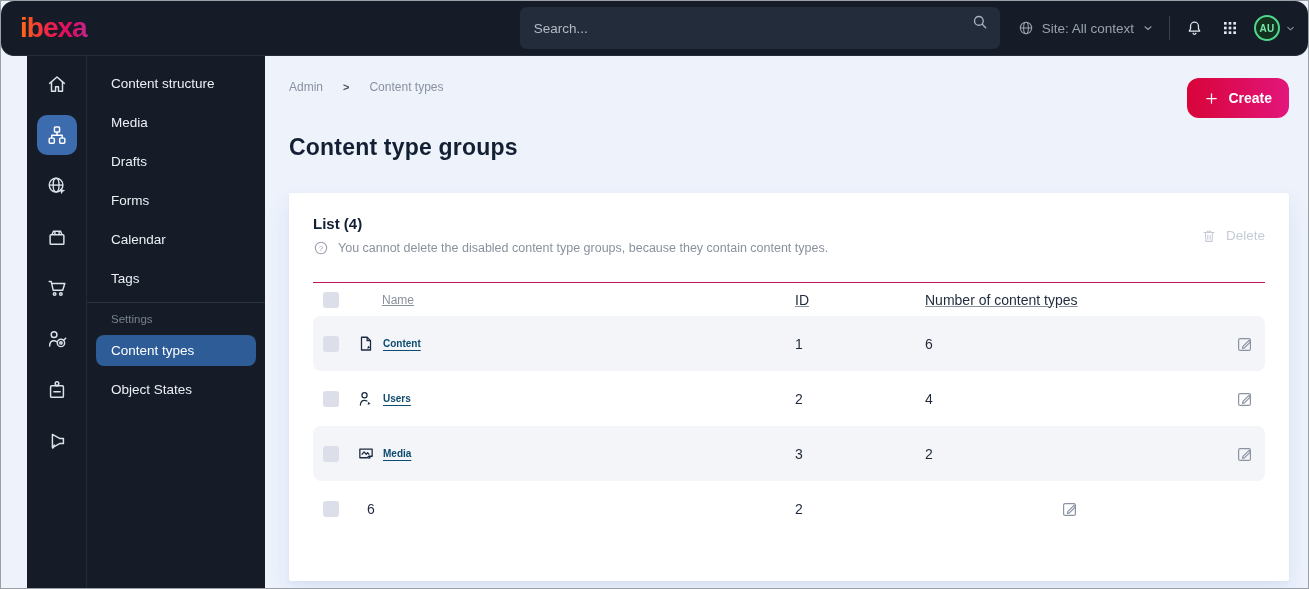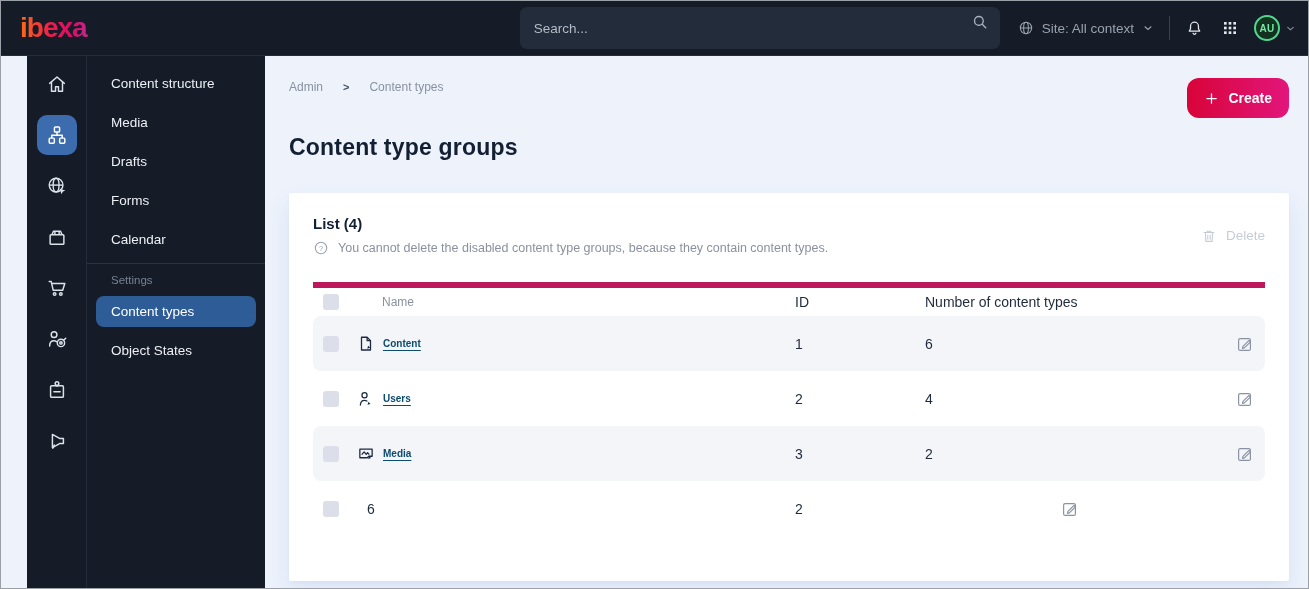--- a/index.html
+++ b/index.html
@@ -1,21 +1,21 @@
 <!DOCTYPE html>
 <html><head>
 <meta charset="utf-8">
 <style>
   * { box-sizing: border-box; margin: 0; padding: 0; }
   html,body { width: 1309px; height: 589px; }
   body { font-family: "Liberation Sans", sans-serif; background:#fff; }
   .screen { width:1309px; height:589px; border:1px solid #9aa0a6; display:flex; flex-direction:column; overflow:hidden; background:#edf2fb; }
 
   
-  .topbar { height:55px; flex:0 0 55px; background:#151c28; display:flex; align-items:center; border-bottom:1px solid #242d3b; }
+  .topbar { height:55px; flex:0 0 55px; background:#151c28; display:flex; align-items:center; border-bottom:1px solid #242d3b;border-radius:13px; }
   .logo { margin-left:18px; width:222px; flex:0 0 auto; display:flex; align-items:center; }
   .searchbar { margin-left:auto; position:relative; width:480px; height:42px; }
   .searchbar input { width:100%; height:100%; background:#232c3a; border:none; border-radius:7px; color:#c7cdd8; font-size:13.5px; padding:0 38px 0 14px; outline:none; font-family:"Liberation Sans",sans-serif; }
   .searchbar input::placeholder { color:#b4bbc7; }
   .searchbar .mag { position:absolute; right:11px; top:6px; }
   .top-right { display:flex; align-items:center; margin-left:18px; margin-right:12px; }
   .site-context { display:flex; align-items:center; gap:8px; color:#99a1ae; font-size:13.5px; cursor:pointer; }
   .vdivider { width:1px; height:24px; background:#39424f; margin:0 15px; }
   .iconbtn { background:none; border:none; display:flex; align-items:center; justify-content:center; cursor:pointer; padding:0; }
   .bell { margin-right:18px; }
@@ -48,21 +48,21 @@
 
   
   .card { margin-top:32px; background:#fff; border-radius:2px; padding:22px 24px 30px; min-height:388px; box-shadow:0 12px 24px rgba(80,120,200,.10), 0 2px 4px rgba(80,120,200,.06); }
   .card-head { display:flex; align-items:center; justify-content:space-between; }
   .list-title { font-size:15px; font-weight:bold; color:#131f33; }
   .info-line { margin-top:8px; display:flex; align-items:center; gap:9px; color:#8a919e; font-size:12.5px; }
   .delete-btn { display:flex; align-items:center; gap:9px; border:none; background:none; color:#c6ccd7; font-size:13.5px; cursor:pointer; font-family:"Liberation Sans",sans-serif; }
 
   .table { margin-top:26px; }
   .thead, .trow { display:grid; grid-template-columns:44px 428px 130px 1fr 40px; align-items:center; }
-  .thead { height:34px; color:#8a919e; font-size:12px; border-top:6px solid #be185d; }
+  .thead { height:34px; color:#8a919e; font-size:12px; border-top:1px solid #be185d;text-decoration:underline; }
   .thead .col-name { padding-left:25px; }
   .cell-check { padding-left:10px; }
   .checkbox { width:16px; height:16px; background:#dcdfe9; border-radius:3px; border:none; cursor:pointer; display:block; }
   .trow { height:55px; }
   .trow.striped { background:#f4f5f8; border-radius:8px; }
   .cell-name { display:flex; align-items:center; gap:8px; color:#1c2940; }
   .name-link { color:#0c4a6e; font-size:10px; font-weight:bold; text-decoration:underline; text-underline-offset:3px; cursor:pointer; }
   .cell-id, .cell-count { font-size:14px; color:#1f2a3c; padding-left:10px; }
   .edit-btn { background:none; border:none; color:#8b93a3; cursor:pointer; display:flex; align-items:center; justify-content:center; }
 
@@ -202,20 +202,21 @@
         </svg>
       </button>
     </nav>
 
     <nav class="menu">
       <div class="menu-item">Content structure</div>
       <div class="menu-item">Media</div>
       <div class="menu-item">Drafts</div>
       <div class="menu-item">Forms</div>
       <div class="menu-item">Calendar</div>
+      <div class="menu-item">Tags</div>
       <hr class="menu-divider">
       <div class="menu-section-label">Settings</div>
       <div class="menu-item active">Content types</div>
       <div class="menu-item">Object States</div>
     </nav>
 
     <main class="content">
       <div class="content-head">
         <div class="breadcrumb">
           <span>Admin</span>

